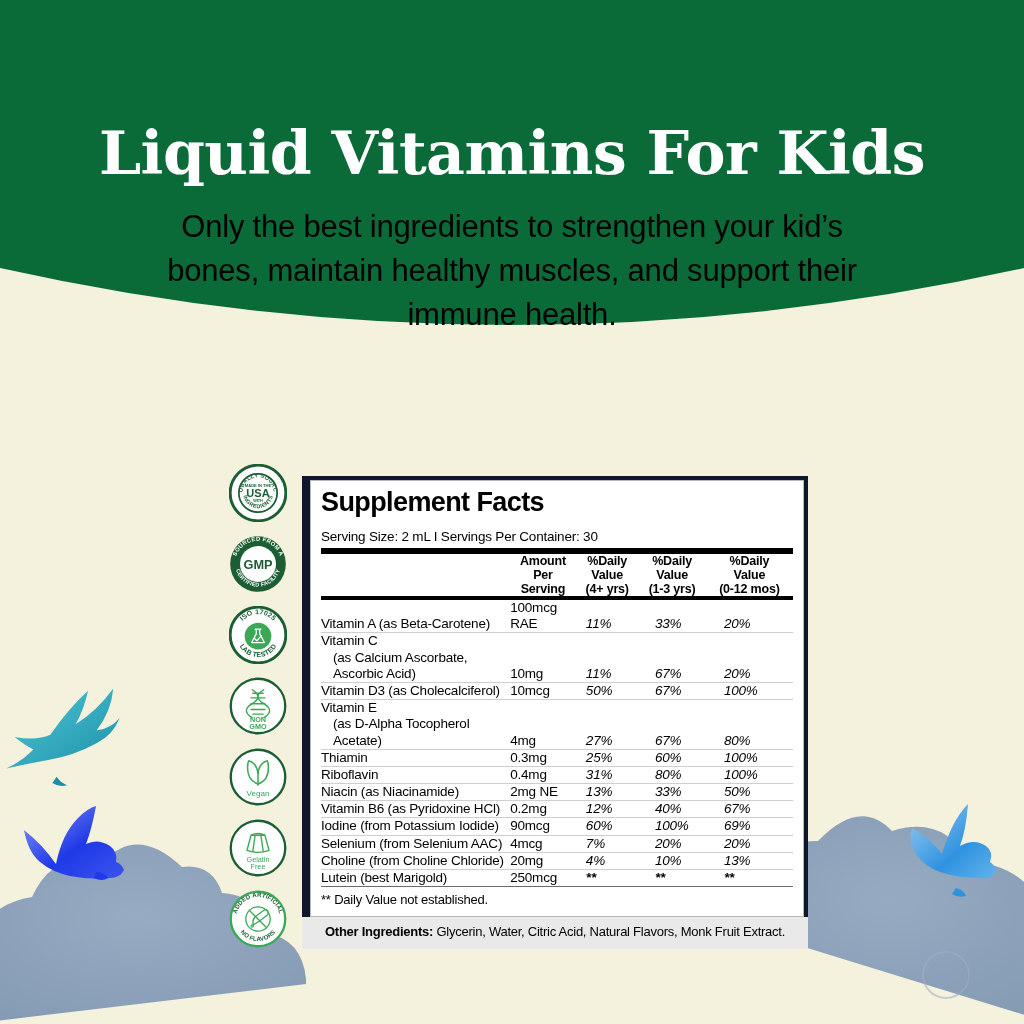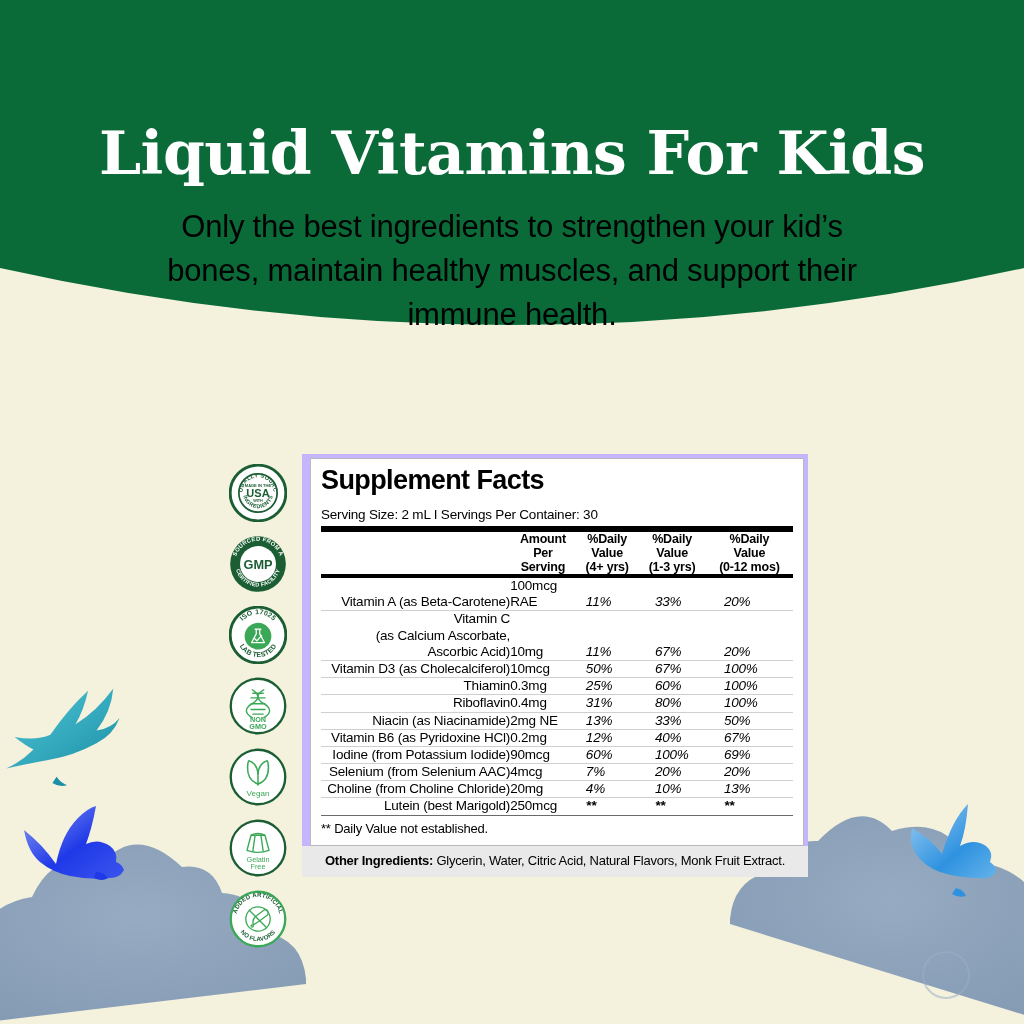--- a/index.html
+++ b/index.html
@@ -70,23 +70,23 @@
     flex-direction: column;
     align-items: center;
     justify-content: center;
     flex: none;
   }
   .badge svg { display: block; width: 58px; height: 58px; }
 
   
   .sf-outer {
     position: absolute;
-    left: 302px; top: 454px;
+    left: 302px; top: 476px;
     width: 506px;
-    background: #c4b5fd;
+    background: #0f172a;
     padding: 0;
     z-index: 3;
     box-shadow: 0 0 0 0 transparent;
   }
   .sf-panel {
     background: #ffffff;
     border: 1px solid #b9b9b9;
     margin: 4px 4px 0 8px;
     padding: 8px 10px 6px 10px;
   }
@@ -121,21 +121,21 @@
   .hdr-row th.blank { width: 40%; }
 
   .nut-row td {
     font-size: 13.5px;
     line-height: 1.2;
     padding: 4px 0 4px 0;
     border-top: 1px solid #cfcfcf;
     letter-spacing: -0.2px;
   }
   .nut-row.first td { border-top: none; }
-  .nut-row td.name  { text-align: right;  width: 40%; }
+  .nut-row td.name  { text-align: left;  width: 40%; }
   .nut-row td.amt   { width: 16%; }
   .nut-row td.dv    { width: 14.6%; font-style: italic; }
   .nut-row td .sub  { display: block; padding-left: 12px; }
   .starmark { letter-spacing: -1px; font-weight: 700; }
 
   .footnote {
     font-size: 13px;
     padding: 5px 0 3px 0;
     border-top: 1px solid #6a6a6a;
     letter-spacing: -0.2px;
@@ -376,20 +376,27 @@
           <td class="dv">20%</td>
         </tr>
         <tr class="nut-row">
           <td class="name"><span>Vitamin D3 (as Cholecalciferol)</span></td>
           <td class="amt">10mcg</td>
           <td class="dv">50%</td>
           <td class="dv">67%</td>
           <td class="dv">100%</td>
         </tr>
         <tr class="nut-row">
+          <td class="name"><span>Vitamin E</span><span class="sub">(as D-Alpha Tocopherol Acetate)</span></td>
+          <td class="amt">4mg</td>
+          <td class="dv">27%</td>
+          <td class="dv">67%</td>
+          <td class="dv">80%</td>
+        </tr>
+        <tr class="nut-row">
           <td class="name"><span>Thiamin</span></td>
           <td class="amt">0.3mg</td>
           <td class="dv">25%</td>
           <td class="dv">60%</td>
           <td class="dv">100%</td>
         </tr>
         <tr class="nut-row">
           <td class="name"><span>Riboflavin</span></td>
           <td class="amt">0.4mg</td>
           <td class="dv">31%</td>

